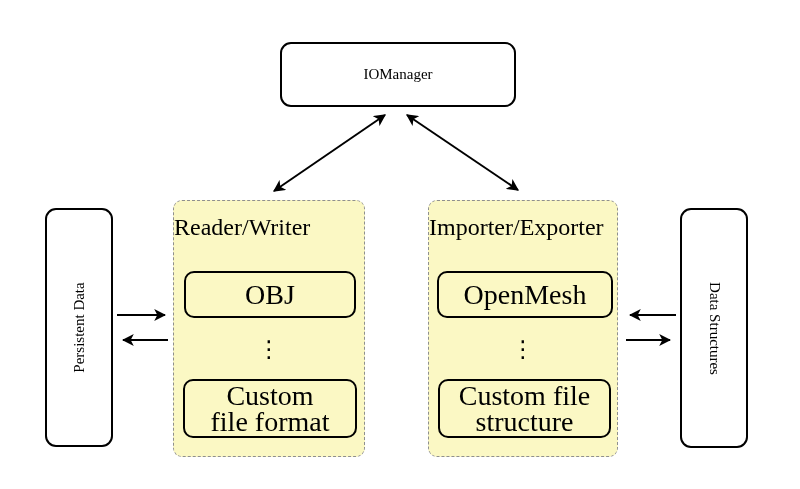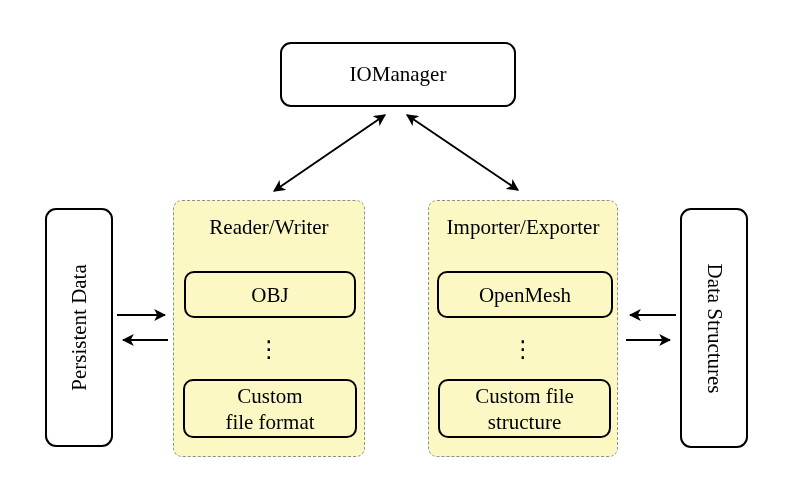--- a/index.html
+++ b/index.html
@@ -20,50 +20,50 @@
     overflow:hidden;
   }
   .arrows{position:absolute;left:0;top:0;width:800px;height:489px;pointer-events:none;}
   .node{
     position:absolute;
     background:var(--node-fill);
     border:2.5px solid var(--node-border);
     border-radius:11px;
     display:flex;align-items:center;justify-content:center;
     box-sizing:border-box;
-    font-size:21px;
+    font-size:15px;
   }
   #iomanager{left:280px;top:42px;width:236px;height:65px;}
   #persistent-data{left:45px;top:208px;width:68px;height:239px;}
   #data-structures{left:680px;top:208px;width:68px;height:240px;}
   .vlabel{white-space:nowrap;display:block;}
   .rot-ccw{transform:rotate(-90deg);}
   .rot-cw{transform:rotate(90deg);}
   .group{
     position:absolute;
     background:var(--group-fill);
     border:1.6px dashed var(--group-border);
     border-radius:9px;
     box-sizing:border-box;
   }
   #group-reader-writer{left:173px;top:200px;width:192px;height:257px;}
   #group-importer-exporter{left:428px;top:200px;width:190px;height:257px;padding-left:15px;}
   .group-title{
     position:absolute;left:0;top:13px;width:100%;
-    text-align:center;font-size:21px;line-height:26px;
+    text-align:left;font-size:24px;line-height:26px;
   }
   .inner-box{
     position:absolute;
     background:var(--group-fill);
     border:2.5px solid var(--node-border);
     border-radius:10px;
     display:flex;align-items:center;justify-content:center;
     box-sizing:border-box;
     text-align:center;
-    font-size:21px;line-height:26px;
+    font-size:28px;line-height:26px;
     white-space:pre-line;
   }
   .inner-top{left:10px;top:70px;width:172px;height:47px;}
   .inner-bottom{left:9px;top:178px;width:174px;height:59px;}
   #openmesh{left:8px;width:176px;}
   #custom-data{left:9px;width:173px;}
   .vdots{
     position:absolute;left:0;top:133px;width:100%;
     text-align:center;
     font-family:"DejaVu Sans","DejaVu Serif",sans-serif;

